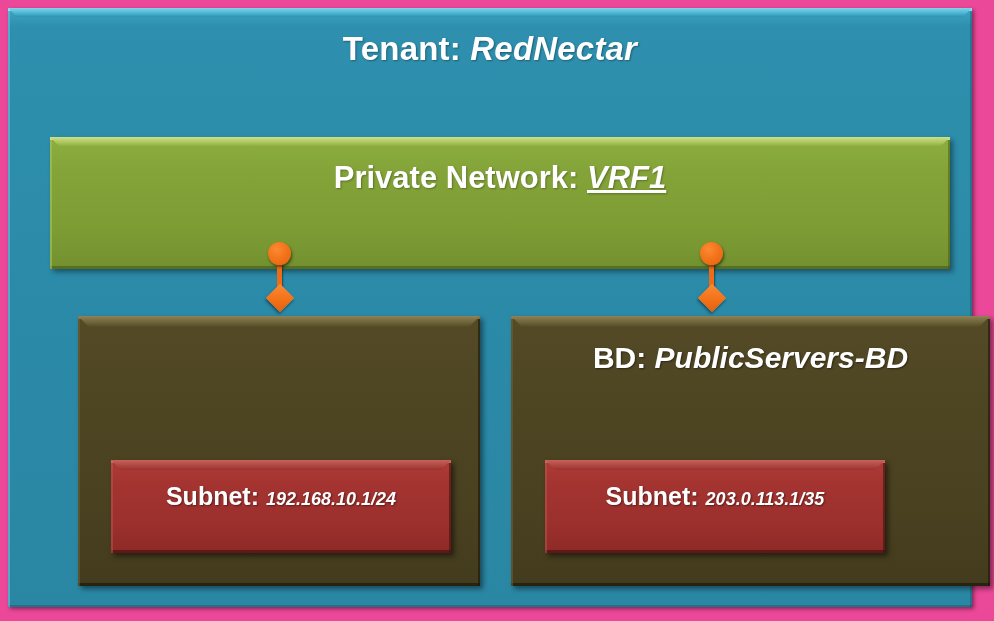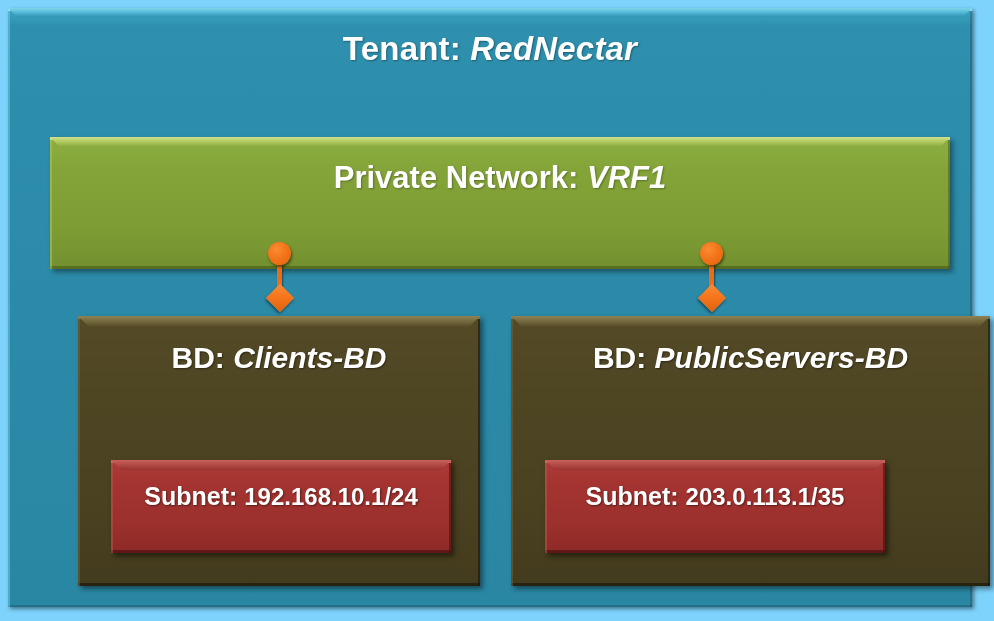--- a/index.html
+++ b/index.html
@@ -11,21 +11,21 @@
     width: 994px;
     height: 621px;
     overflow: hidden;
     font-family: "Liberation Sans", sans-serif;
   }
 
   #stage {
     position: relative;
     width: 994px;
     height: 621px;
-    background: #7dd3fc;
+    background: #ec4899;
   }
 
   
   .tenant-box {
     position: absolute;
     left: 8px;
     top: 8px;
     width: 964px;
     height: 599px;
     background: linear-gradient(180deg, #3ea6c4 0%, #2e90ae 3%, #2b8aa8 50%, #2a87a4 100%);
@@ -90,21 +90,21 @@
     left: 0;
     top: 23px;
     width: 100%;
     text-align: center;
     color: #ffffff;
     font-size: 31px;
     font-weight: bold;
     text-shadow: 1px 1px 2px rgba(0,0,0,0.30);
     white-space: nowrap;
   }
-  .vrf-title .val { font-style: italic; }
+  .vrf-title .val { font-style: italic; text-decoration: underline; }
 
   
   .connector {
     position: absolute;
     width: 26px;
     height: 70px;
   }
   .connector .stem {
     position: absolute;
     left: 11px;
@@ -203,21 +203,22 @@
     top: 22px;
     width: 100%;
     text-align: center;
     color: #ffffff;
     font-size: 25px;
     font-weight: bold;
     text-shadow: 1px 1px 2px rgba(0,0,0,0.45);
     white-space: nowrap;
   }
   .subnet-title .val {
-    font-size: 24px;
+    font-style: italic;
+    font-size: 18px;
   }
 </style>
 </head>
 <body>
 
 <div id="stage">
 
   <div class="tenant-box">
 
     <div class="tenant-title">
@@ -238,24 +239,20 @@
       <div class="diamond"></div>
     </div>
 
     <div class="connector" style="left:690px; top:234px;">
       <div class="stem"></div>
       <div class="knob"></div>
       <div class="diamond"></div>
     </div>
 
     <div class="bd-box bd-left">
-      <div class="bd-title">
-        <span class="lbl">BD:</span>
-        <span class="val">Clients-BD</span>
-      </div>
       <div class="subnet-box subnet-left">
         <div class="subnet-title">
           <span class="lbl">Subnet:</span>
           <span class="val">192.168.10.1/24</span>
         </div>
       </div>
     </div>
 
     <div class="bd-box bd-right">
       <div class="bd-title">

